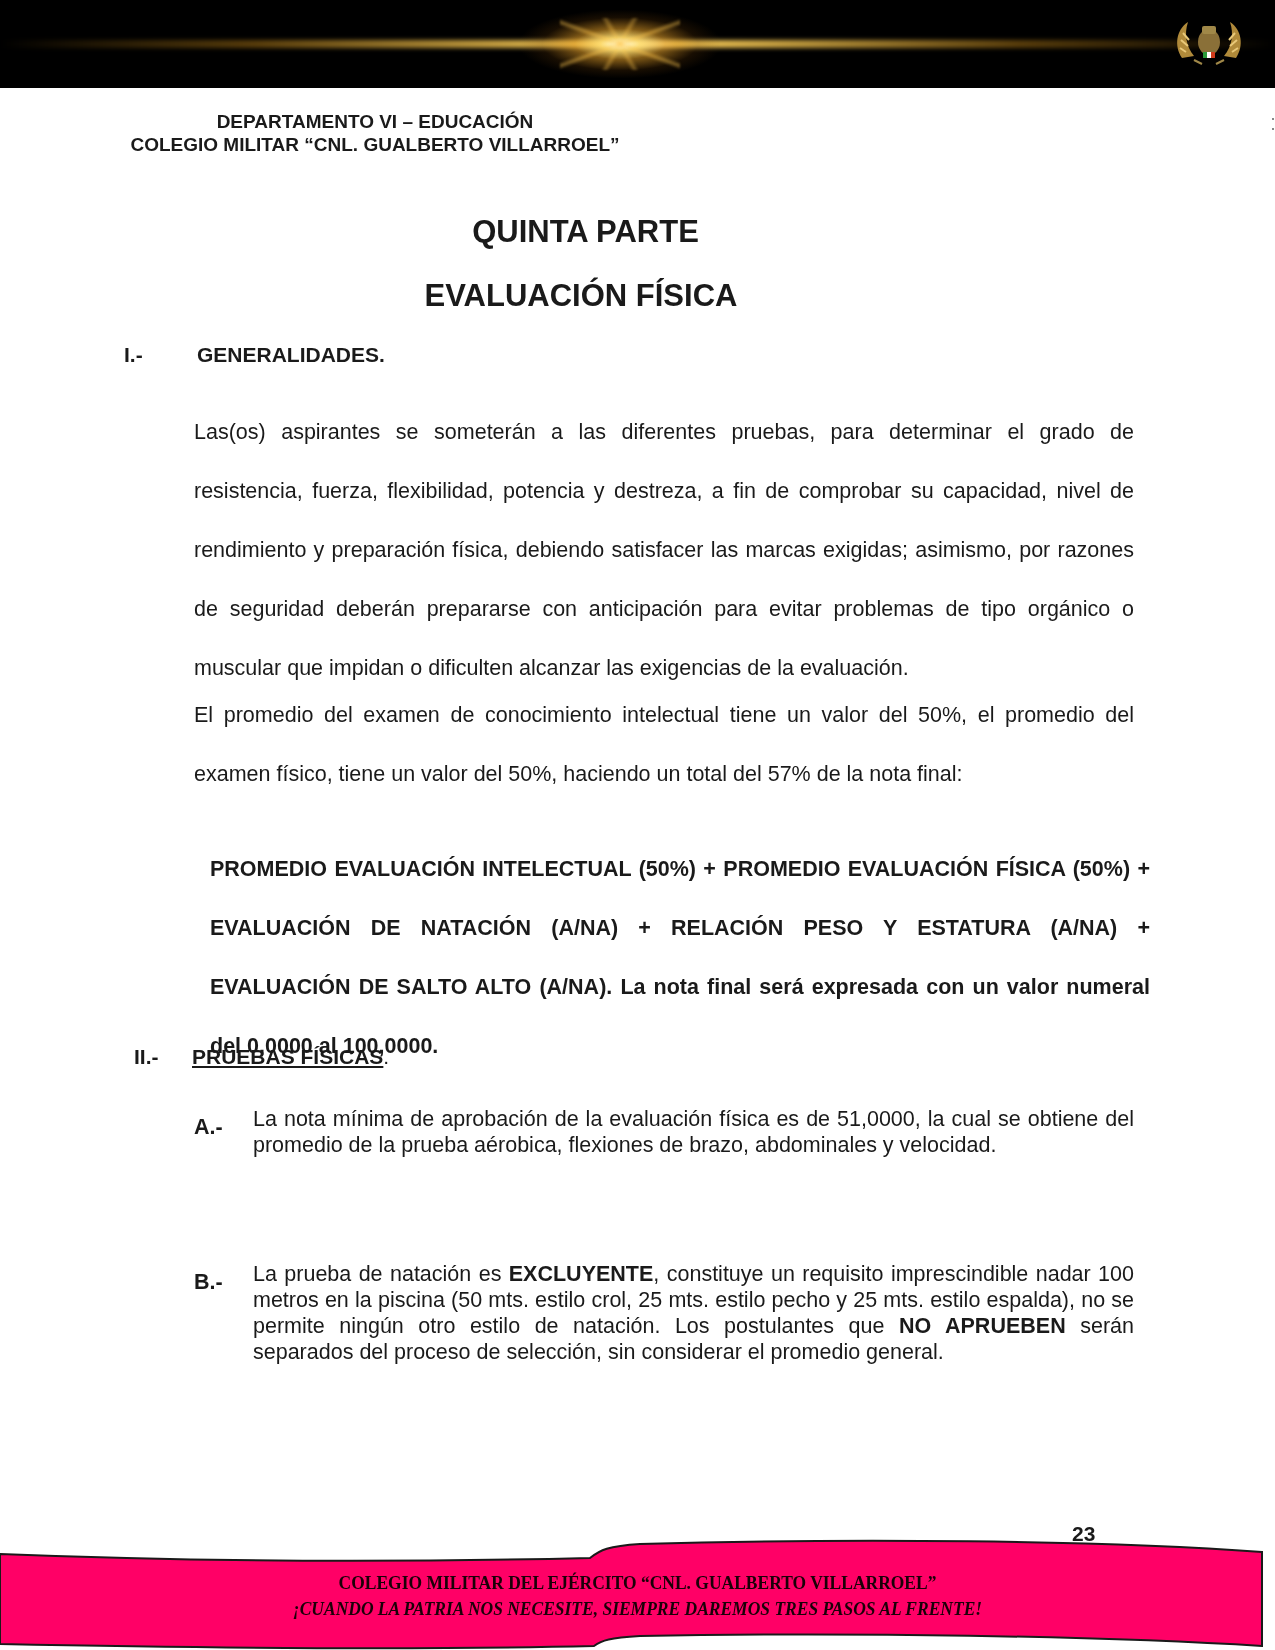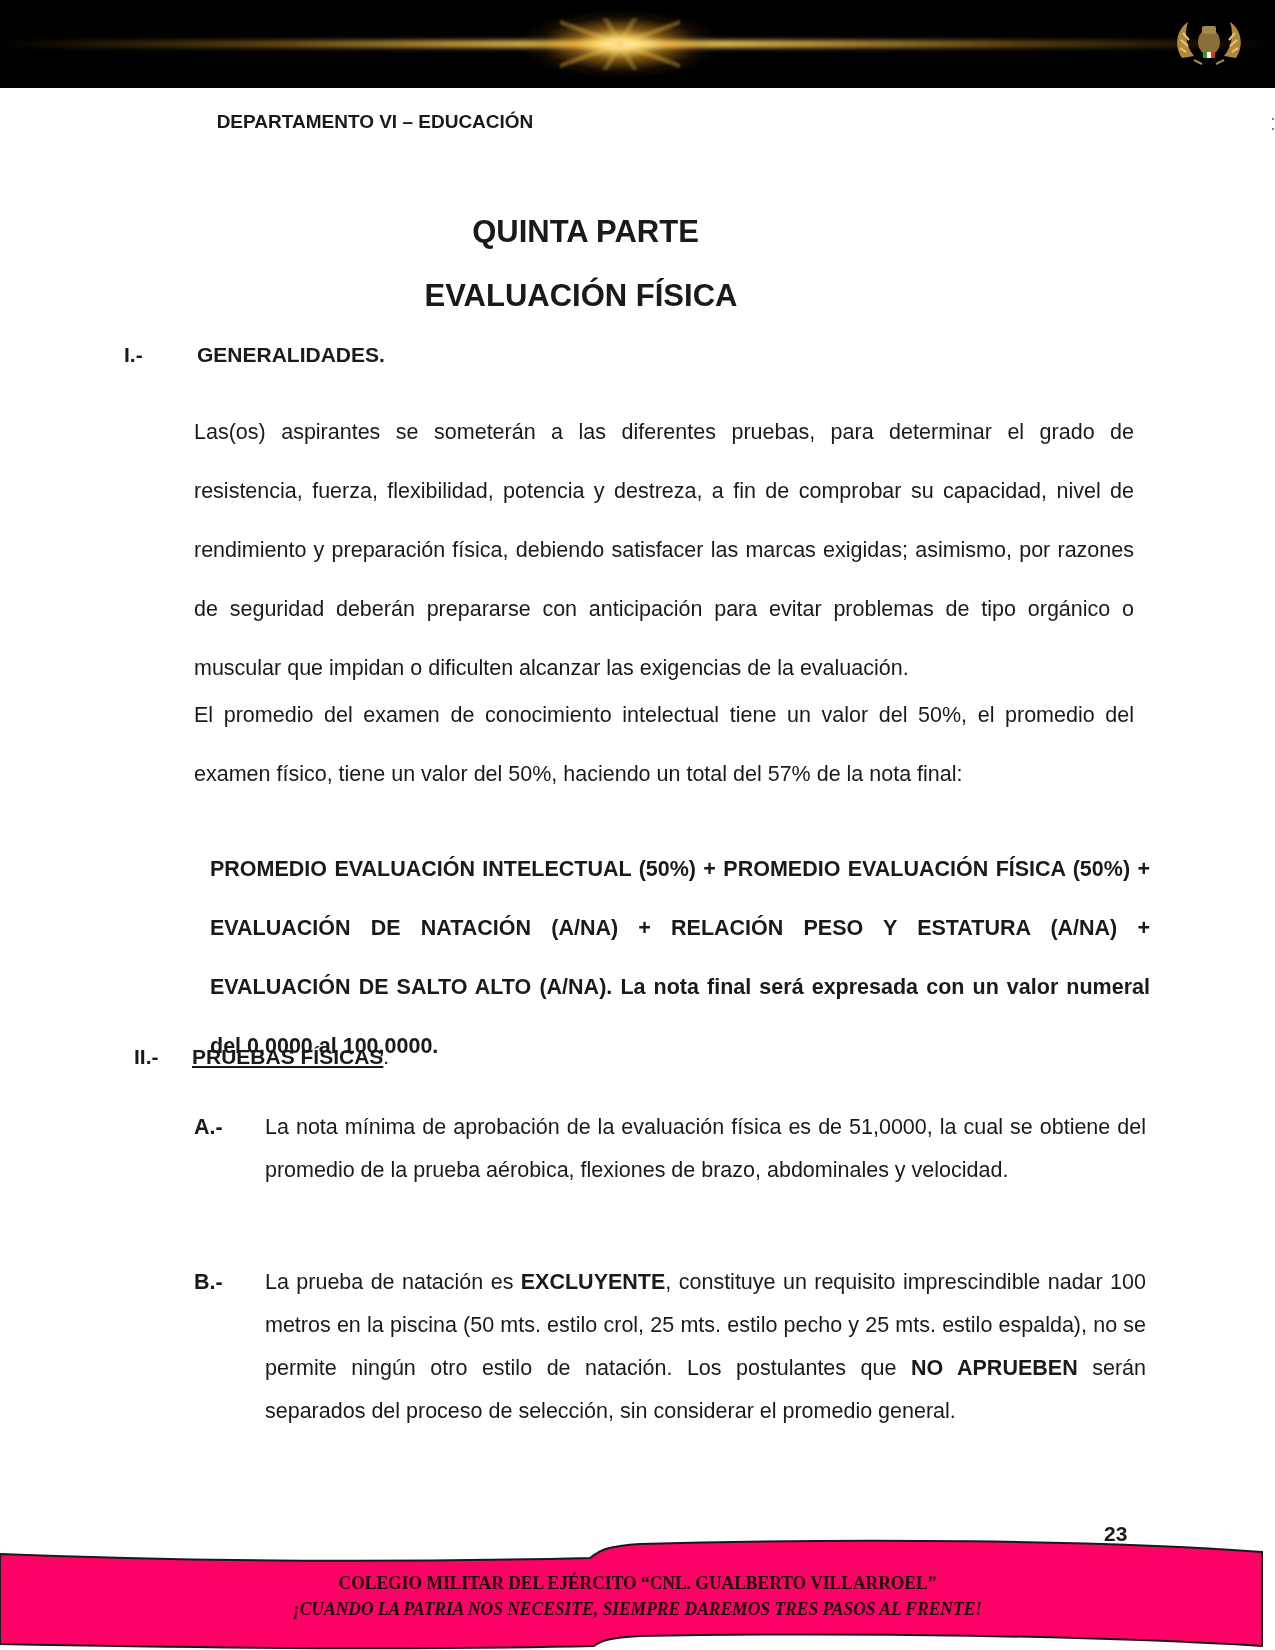--- a/index.html
+++ b/index.html
@@ -53,26 +53,26 @@
   .sec-head { position: absolute; font-weight: bold; font-size: 21px; }
 
   .para {
     position: absolute; left: 194px; width: 940px;
     font-size: 21.5px; line-height: 59px; text-align: justify;
   }
   .para.bold { font-weight: bold; margin-left: 16px; }
   .item-label { position: absolute; left: 194px; font-weight: bold; font-size: 21.5px; line-height: 43px; }
   .item-text {
     position: absolute; left: 253px; width: 881px;
-    font-size: 21.5px; line-height: 43px; text-align: justify; margin-left: 12px;
+    font-size: 21.5px; line-height: 26px; text-align: justify;
   }
   .item-text b { font-weight: bold; }
 
   .page-num {
-    position: absolute; left: 1104px; top: 1522px; font-weight: bold; font-size: 21px;
+    position: absolute; left: 1072px; top: 1522px; font-weight: bold; font-size: 21px;
   }
   .banner { position: absolute; left: 0; top: 1536px; width: 1275px; height: 114px; }
   .banner-text {
     position: absolute; left: 0; width: 1275px; text-align: center;
     font-family: "Liberation Serif", "DejaVu Serif", serif; font-weight: bold;
     font-size: 19px; color: #1a0008; transform: scaleX(0.92);
   }
   .banner-text.l1 { top: 1572px; }
   .banner-text.l2 { top: 1598px; font-style: italic; }
 </style>
@@ -93,20 +93,21 @@
     <rect x="35" y="34" width="4" height="6" fill="#ffffff"></rect>
     <rect x="39" y="34" width="4" height="6" fill="#d03a1a"></rect>
     <path d="M22 42 L30 46 M52 42 L44 46" stroke="#a08848" stroke-width="2"></path>
   </svg>
 </div>
 <div class="side-mark" style="top:118px"></div>
 <div class="side-mark" style="top:128px"></div>
 
 <div class="dept">
   <div>DEPARTAMENTO VI – EDUCACIÓN</div>
+  <div>COLEGIO MILITAR “CNL. GUALBERTO VILLARROEL”</div>
 </div>
 
 <div class="title t1">QUINTA PARTE</div>
 <div class="title t2">EVALUACIÓN FÍSICA</div>
 
 <div class="sec-num" style="left:124px; top:343px;">I.-</div>
 <div class="sec-head" style="left:197px; top:343px;">GENERALIDADES.</div>
 
 <div class="para" style="top:403px;">Las(os) aspirantes se someterán a las diferentes pruebas, para determinar el grado de resistencia, fuerza, flexibilidad, potencia y destreza, a fin de comprobar su capacidad, nivel de rendimiento y preparación física, debiendo satisfacer las marcas exigidas; asimismo, por razones de seguridad deberán prepararse con anticipación para evitar problemas de tipo orgánico o muscular que impidan o dificulten alcanzar las exigencias de la evaluación.</div>
 <div class="para" style="top:686px;">El promedio del examen de conocimiento intelectual tiene un valor del 50%, el promedio del examen físico, tiene un valor del 50%, haciendo un total del 57% de la nota final:</div>

